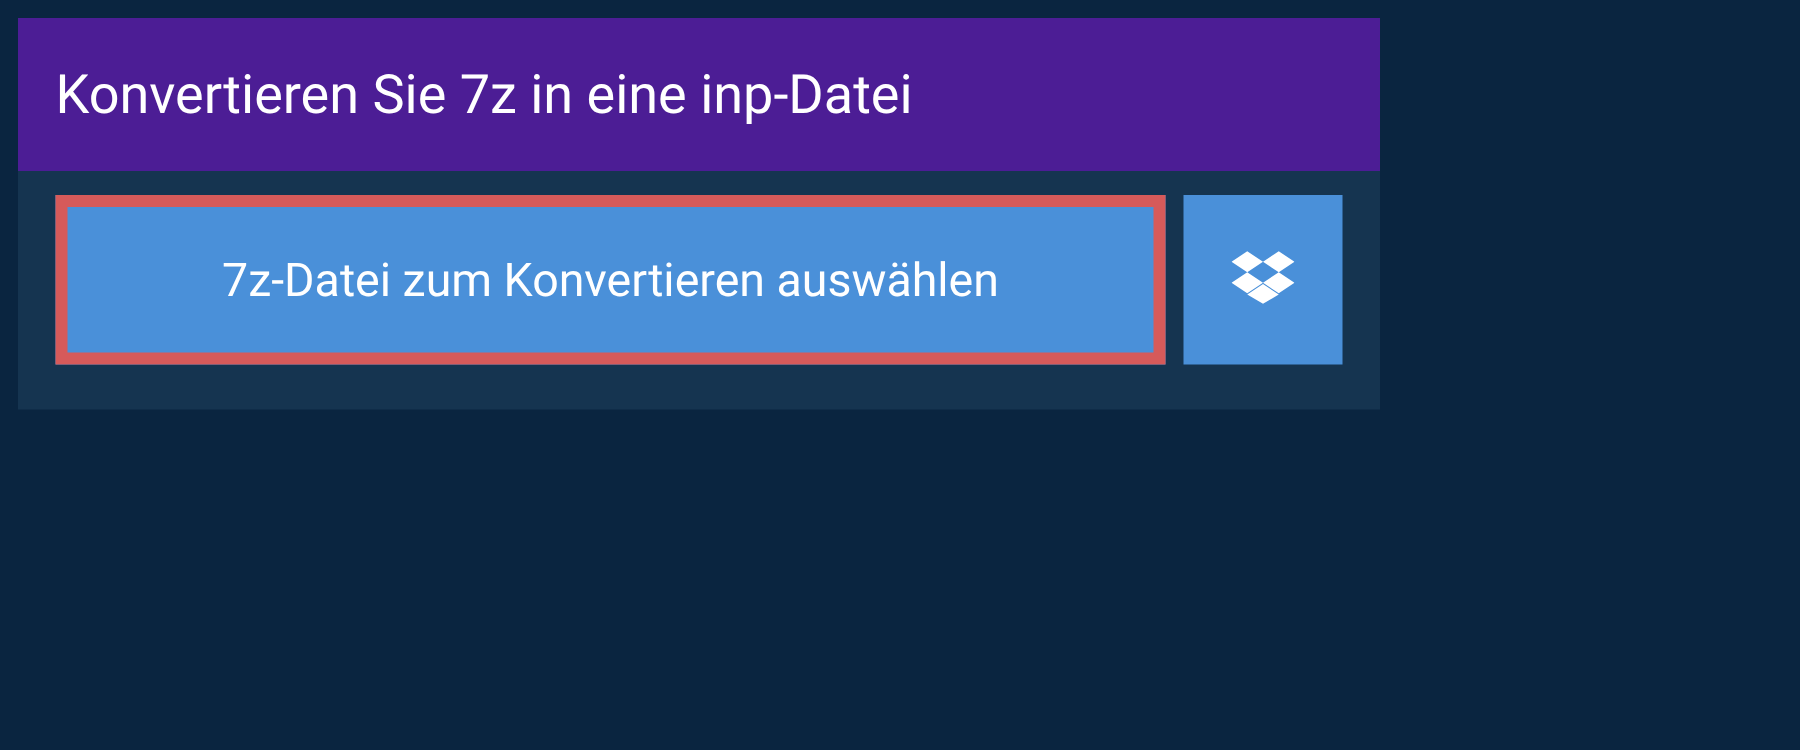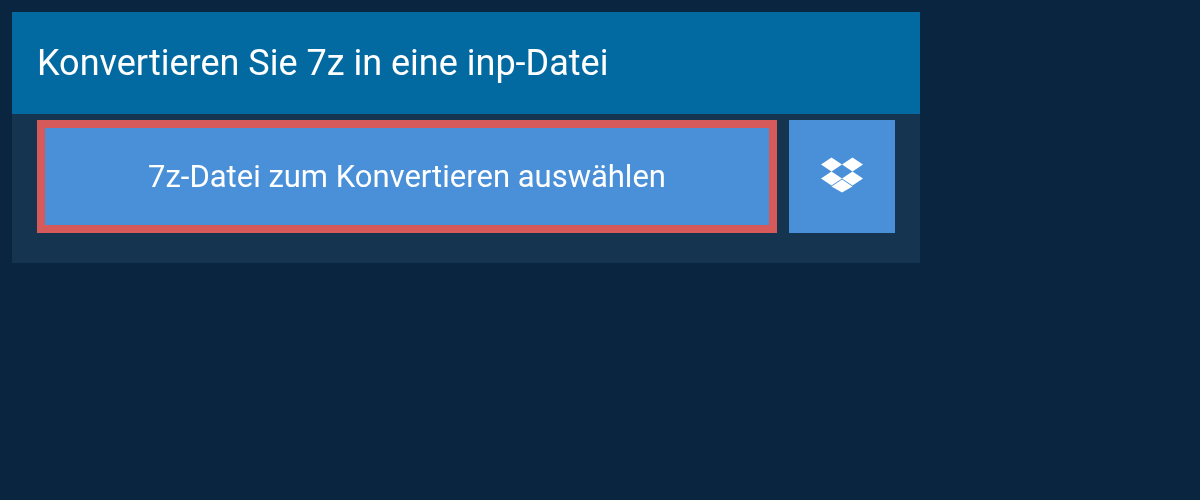--- a/index.html
+++ b/index.html
@@ -19,27 +19,27 @@
       width: 908px;
       margin-left: 12px;
       margin-top: 12px;
       padding-bottom: 30px;
     }
     .heading {
       color: #ffffff;
       font-size: 36px;
       font-weight: 400;
       padding: 30px 25px 30px 25px;
-      background-color: #0369a1;
+      background-color: #4c1d95;
     }
     .button-row {
       display: flex;
       gap: 12px;
       padding: 0 25px;
-      margin-top: 6px;
+      margin-top: 16px;
     }
     .select-button {
       background-color: #4a90d9;
       border: 8px solid #d65a5a;
       color: #ffffff;
       font-size: 31px;
       font-weight: 400;
       padding: 30px 40px;
       cursor: pointer;
       flex: 0 0 auto;

